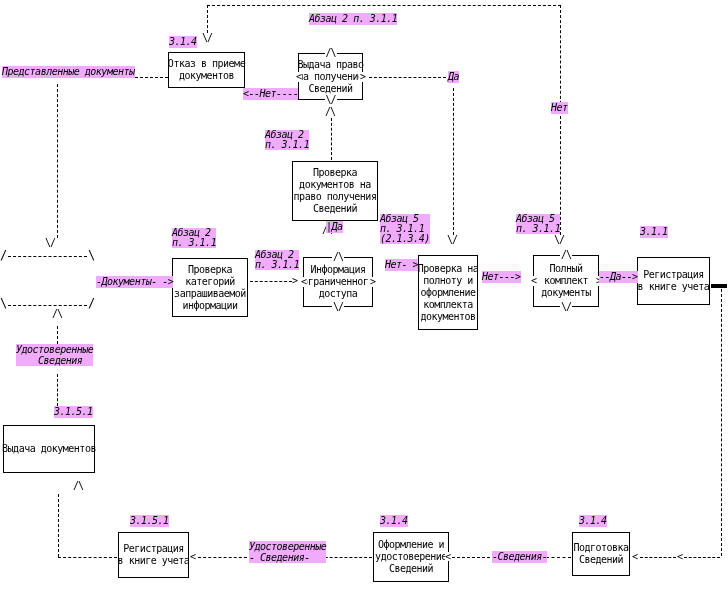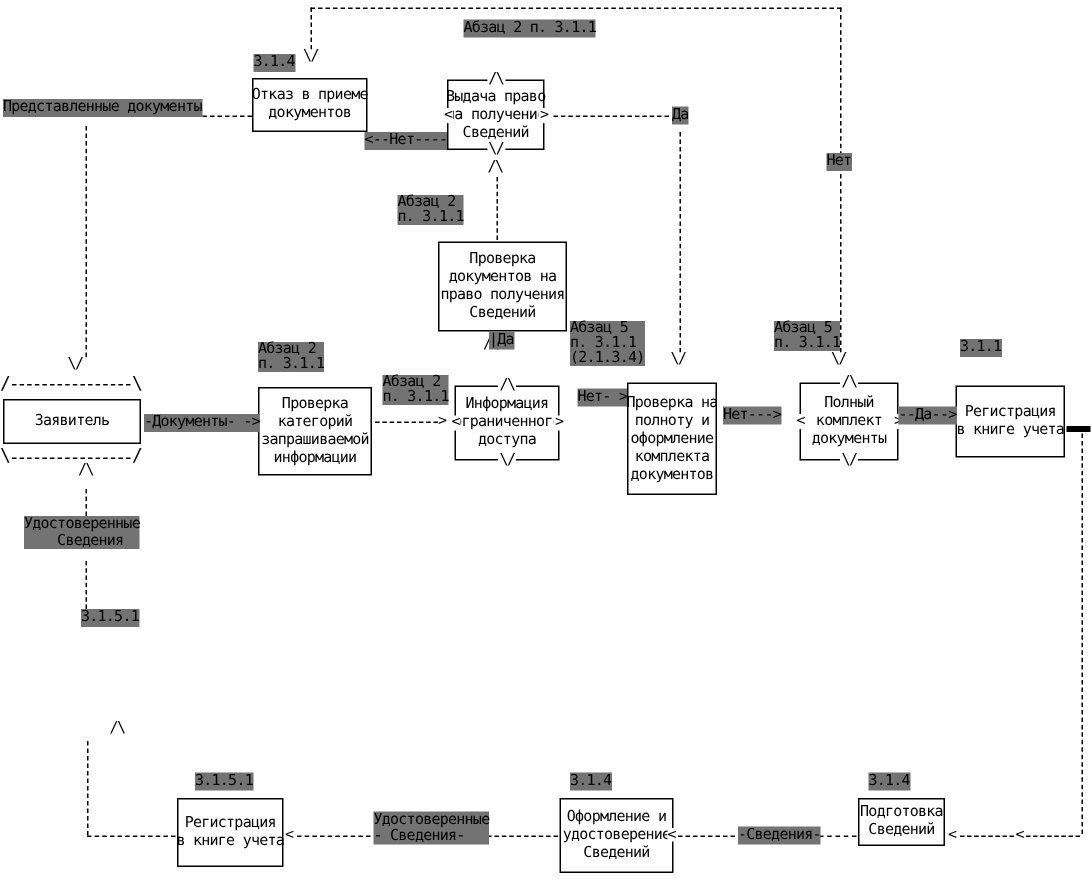--- a/index.html
+++ b/index.html
@@ -7,21 +7,21 @@
     position:relative;width:728px;height:597px;background:#ffffff;
     font-family:"DejaVu Sans Mono","Liberation Mono",monospace;
     font-size:10px;line-height:12px;letter-spacing:-0.5px;color:#000;
     overflow:hidden;
   }
   .node{
     position:absolute;border:1px solid #000;background:#fff;
     display:flex;align-items:center;justify-content:center;
     text-align:center;white-space:pre;z-index:2;box-sizing:border-box;
   }
-  .lbl{position:absolute;white-space:pre;background:#737373;z-index:3;}
+  .lbl{position:absolute;white-space:pre;background:#f0abfc;z-index:3;font-style:italic;}
   .lh10{line-height:10px;}
   .lh11{line-height:11px;}
   .gl{position:absolute;background:#fff;line-height:9px;letter-spacing:-1px;z-index:3;white-space:pre;}
   .wing{position:absolute;z-index:2;font-size:12px;line-height:12px;background:#fff;}
   .hl{position:absolute;height:0;border-top:1px dashed #000;z-index:1;}
   .vl{position:absolute;width:0;border-left:1px dashed #000;z-index:1;}
   .solid{border-style:solid;}
   .port{position:absolute;background:#fff;line-height:8px;letter-spacing:-1px;padding:0 1px;z-index:3;}
   .port-top{top:-5px;left:50%;transform:translateX(-50%);}
   .port-bottom{bottom:-5px;left:50%;transform:translateX(-50%);}
@@ -87,23 +87,20 @@
   <div class="node" style="left:292px;top:161px;width:86px;height:60px">
     <span>Проверка
 документов на
 право получения
 Сведений</span>
   </div>
 
   <span class="wing" style="left:0px;top:249px">/</span>
   <span class="wing" style="left:88px;top:249px">\</span>
   <div class="hl" style="left:8px;top:256px;width:79px"></div>
-  <div class="node" style="left:2px;top:266px;width:92px;height:30px">
-    <span>Заявитель</span>
-  </div>
   <span class="wing" style="left:0px;top:297px">\</span>
   <span class="wing" style="left:88px;top:297px">/</span>
   <div class="hl" style="left:8px;top:305px;width:79px"></div>
 
   <div class="node" style="left:172px;top:258px;width:76px;height:59px">
     <span>Проверка
 категорий
 запрашиваемой
 информации</span>
   </div>
@@ -134,33 +131,36 @@
     <span>Полный
 комплект
 документы</span>
   </div>
 
   <div class="node" style="left:637px;top:257px;width:73px;height:48px">
     <span>Регистрация
 в книге учета</span>
   </div>
 
+  <div class="node" style="left:3px;top:425px;width:92px;height:48px">
+    <span>Выдача документов</span>
+  </div>
 
   <div class="node" style="left:118px;top:532px;width:71px;height:46px">
     <span>Регистрация
 в книге учета</span>
   </div>
 
   <div class="node" style="left:373px;top:532px;width:76px;height:50px">
     <span>Оформление и
 удостоверение
 Сведений</span>
   </div>
 
-  <div class="node" style="left:572px;top:532px;width:58px;height:32px">
+  <div class="node" style="left:572px;top:532px;width:58px;height:44px">
     <span>Подготовка
 Сведений</span>
   </div>
 
   <span class="lbl" style="left:169px;top:36px">3.1.4</span>
   <span class="lbl" style="left:309px;top:13px">Абзац 2 п. 3.1.1</span>
   <span class="lbl lh10" style="left:265px;top:130px">Абзац 2
 п. 3.1.1</span>
   <span class="lbl lh10" style="left:172px;top:228px">Абзац 2
 п. 3.1.1</span>

